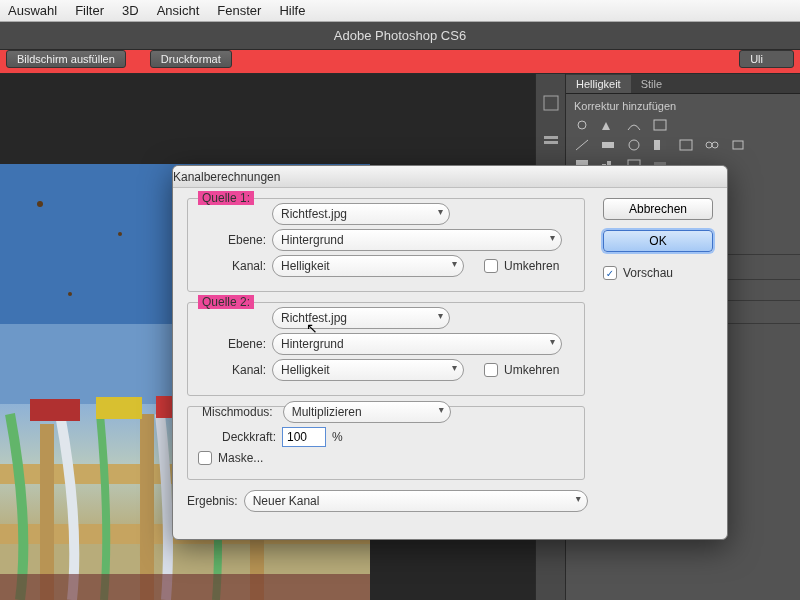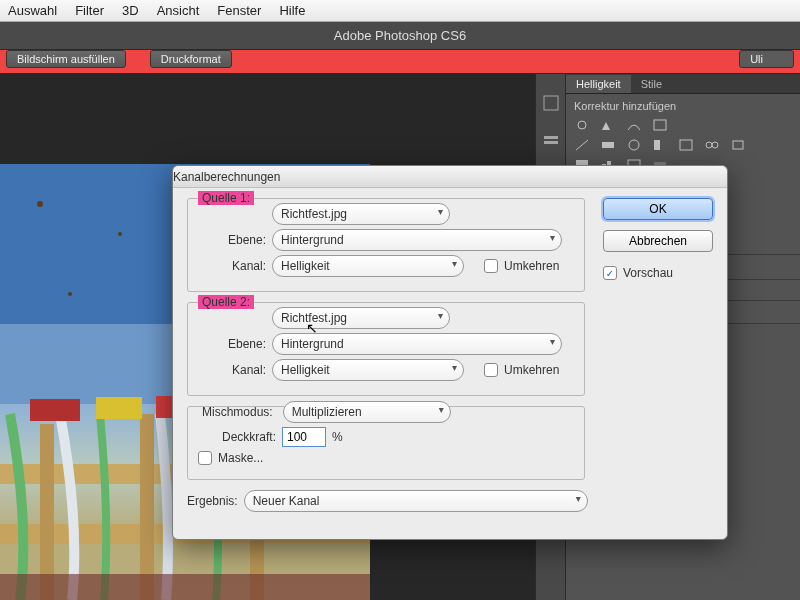--- a/index.html
+++ b/index.html
@@ -253,22 +253,22 @@
         <span>Maske...</span>
       </div>
     </div>
 
     <div class="result-row" style="margin-top:8px;">
       <div class="flabel" style="width:84px;">Ergebnis:</div>
       <div class="sel" style="width:344px;">Neuer Kanal</div>
     </div>
 
     <div class="dialog-buttons">
+      <button class="dbtn">Abbrechen</button>
       <button class="dbtn primary">OK</button>
-      <button class="dbtn">Abbrechen</button>
       <div class="preview-row">
         <span class="cbx">✓</span>
         <span>Vorschau</span>
       </div>
     </div>
 
   </div>
 </div>
 
 <div class="cursor">↖</div>

